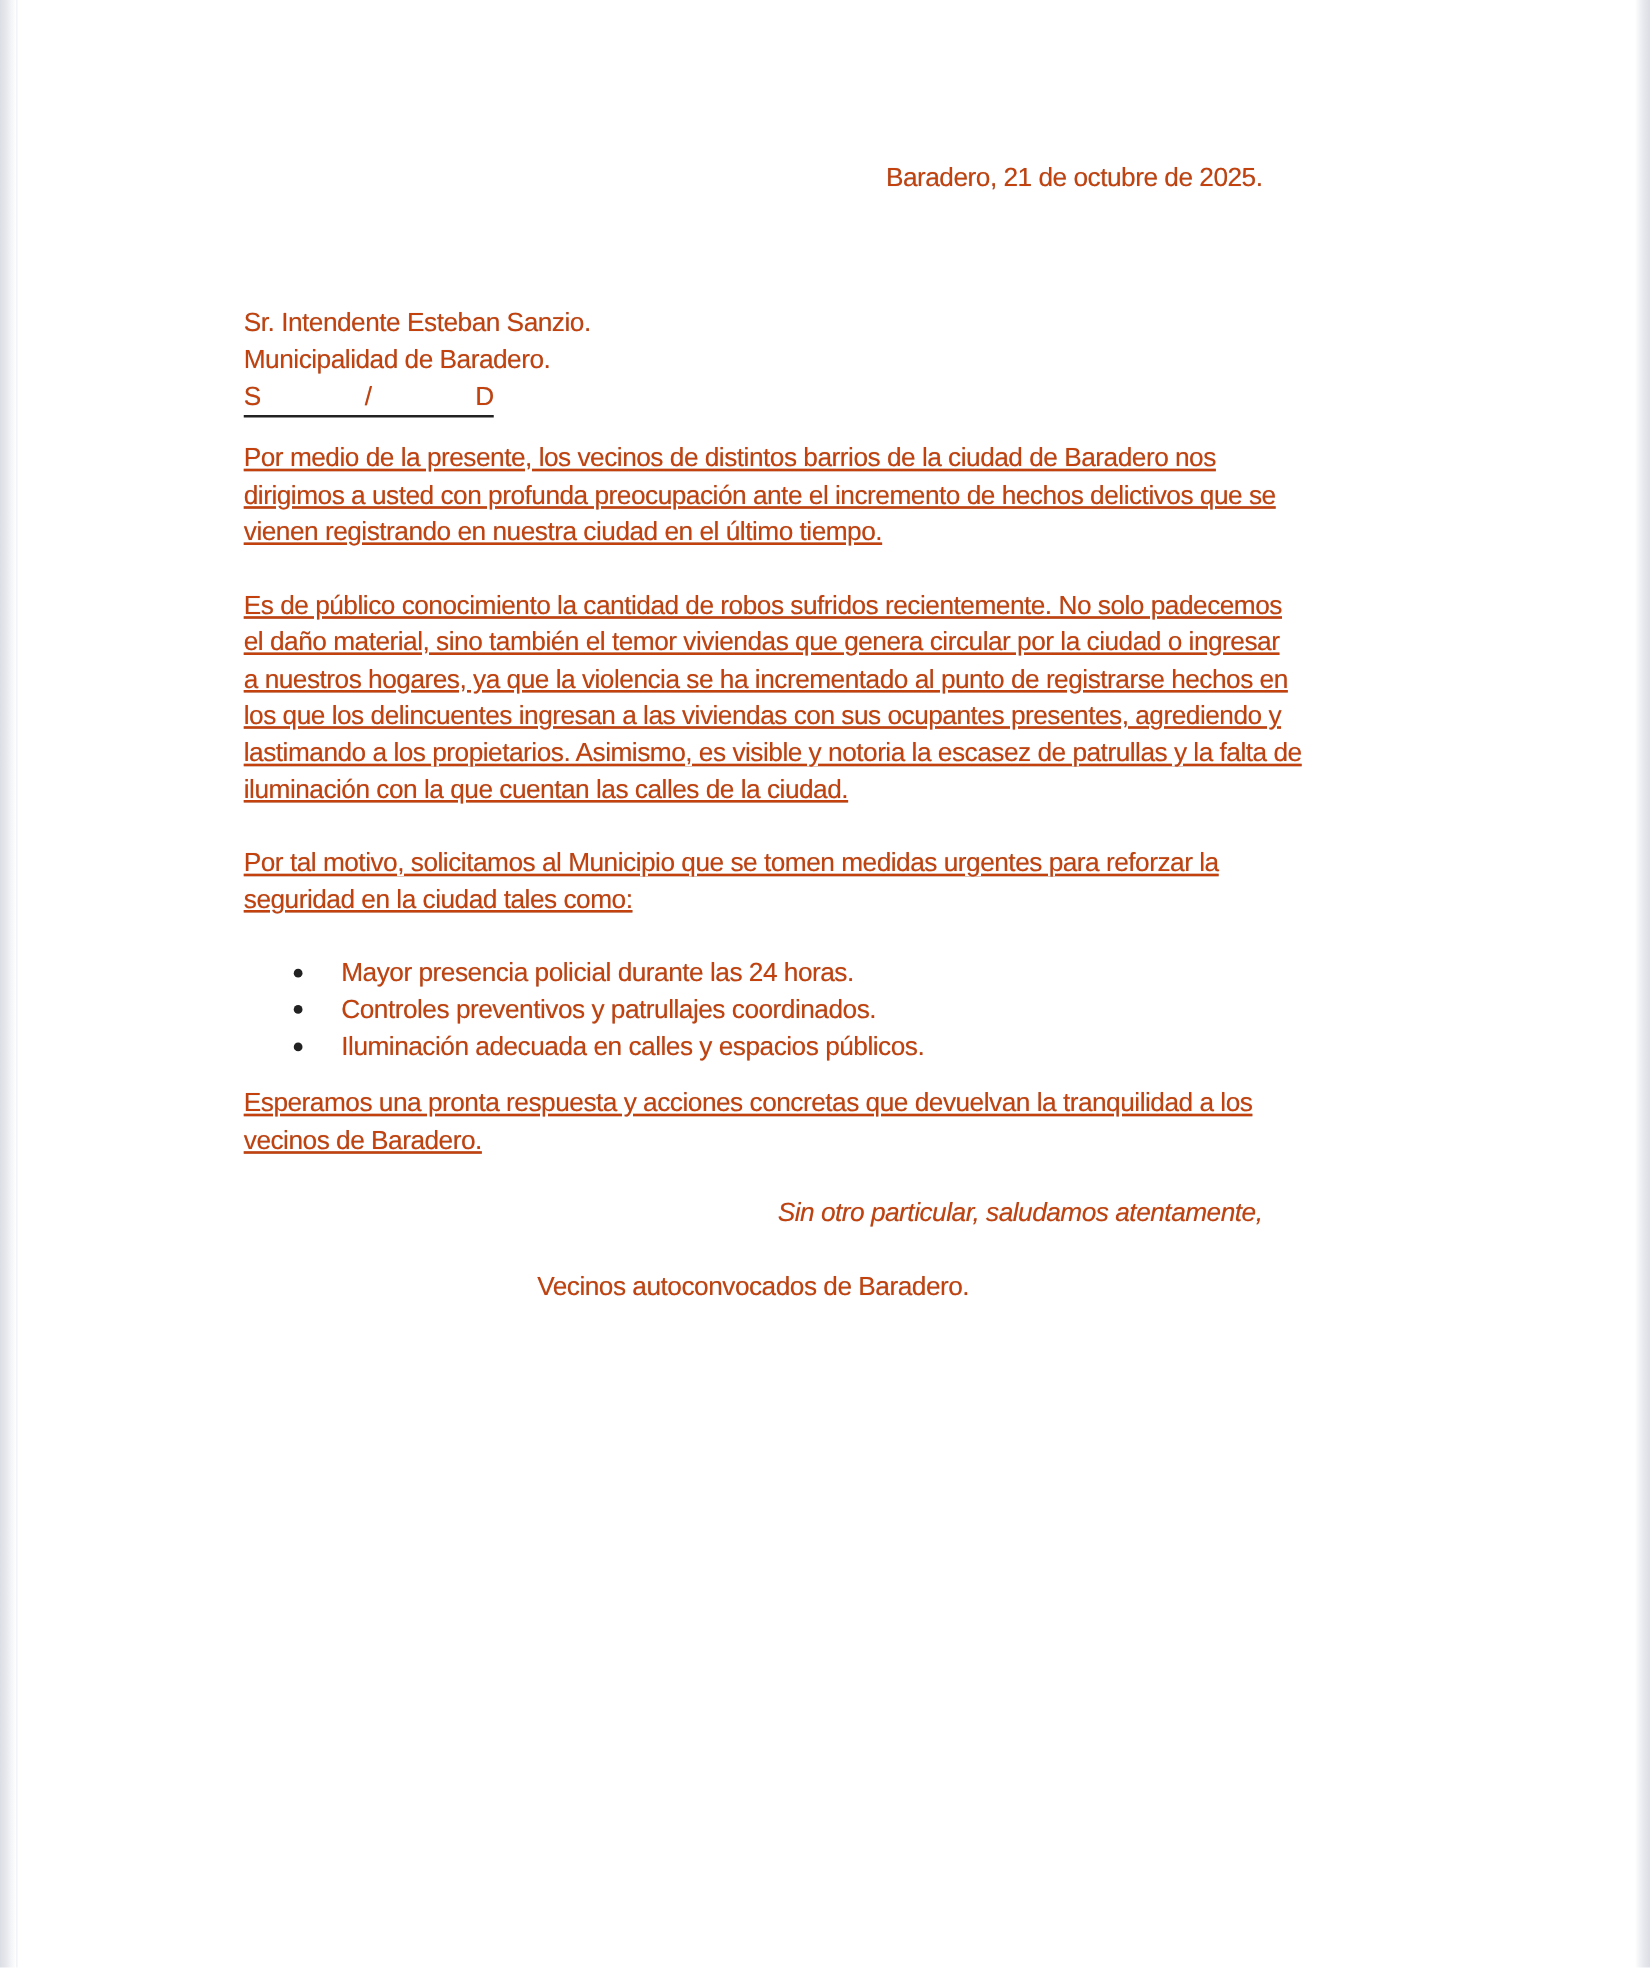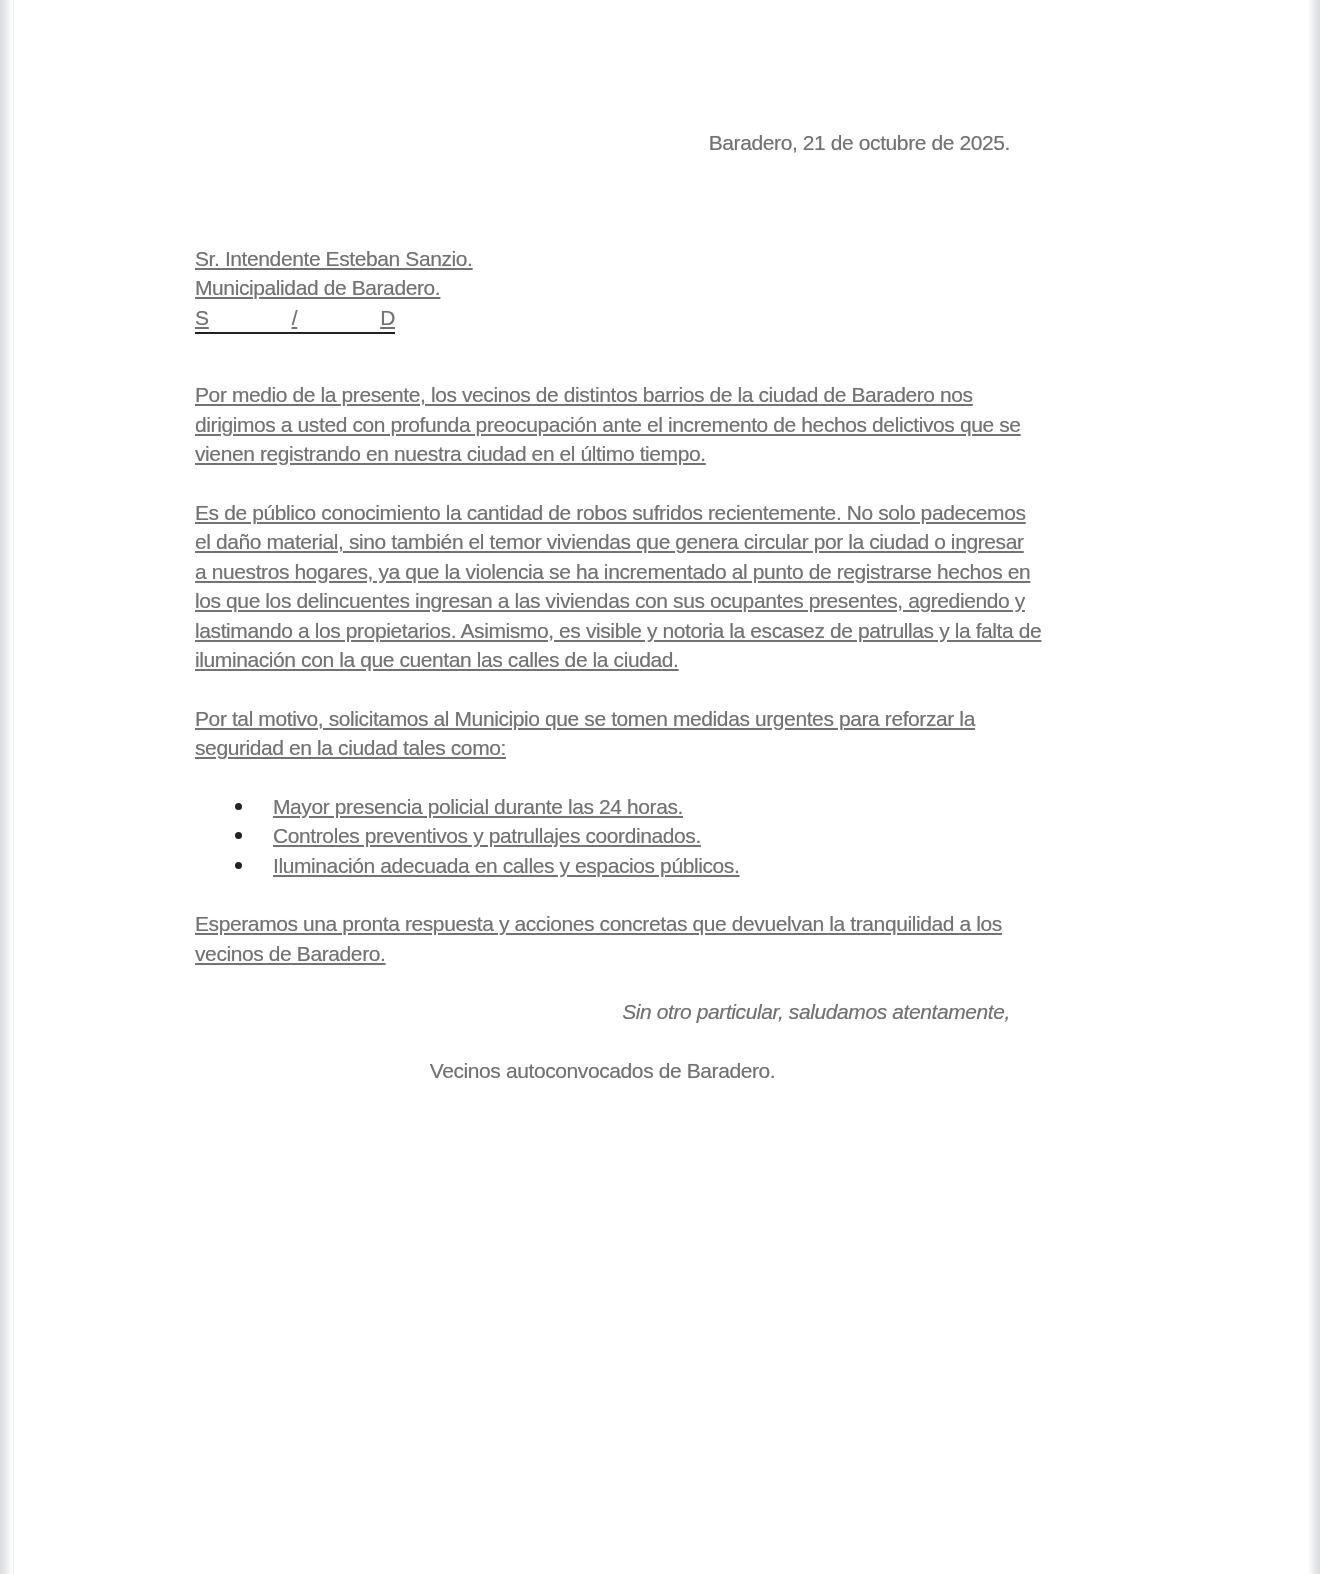--- a/index.html
+++ b/index.html
@@ -31,44 +31,43 @@
     width: 12px;
     background: linear-gradient(270deg, #dcdee5 0%, #e8e9ee 45%, #ffffff 100%);
   }
   .page {
     position: relative;
     z-index: 1;
     box-sizing: border-box;
     width: 1208px;
     height: 1574px;
     padding: 128px 198px 0 195px;
-    color: #737373;
+    color: #c2410c;
     font-size: 21px;
     line-height: 29.5px;
     letter-spacing: -0.4px;
     text-shadow: 0 0 0.7px rgba(20,20,20,0.35);
   }
   .tline { white-space: nowrap; }
   .date {
     margin: 0 0 86px 0;
     text-align: right;
   }
-  .recipient { margin: 0 0 46px 0; text-decoration: underline; }
+  .recipient { margin: 0 0 18px 0; }
   .sd-line {
     display: flex;
     justify-content: space-between;
     width: 200px;
     border-bottom: 2px solid #222222;
   }
   .par { margin: 0 0 29px 0; text-decoration: underline; }
   .bullets {
     list-style: none;
-    margin: 6px 0 29px 0;
+    margin: 6px 0 16px 0;
     padding: 0;
-    text-decoration: underline;
   }
   .bullets li {
     position: relative;
     padding-left: 78px;
     white-space: nowrap;
   }
   .dot {
     position: absolute;
     left: 40px;
     top: 11px;

